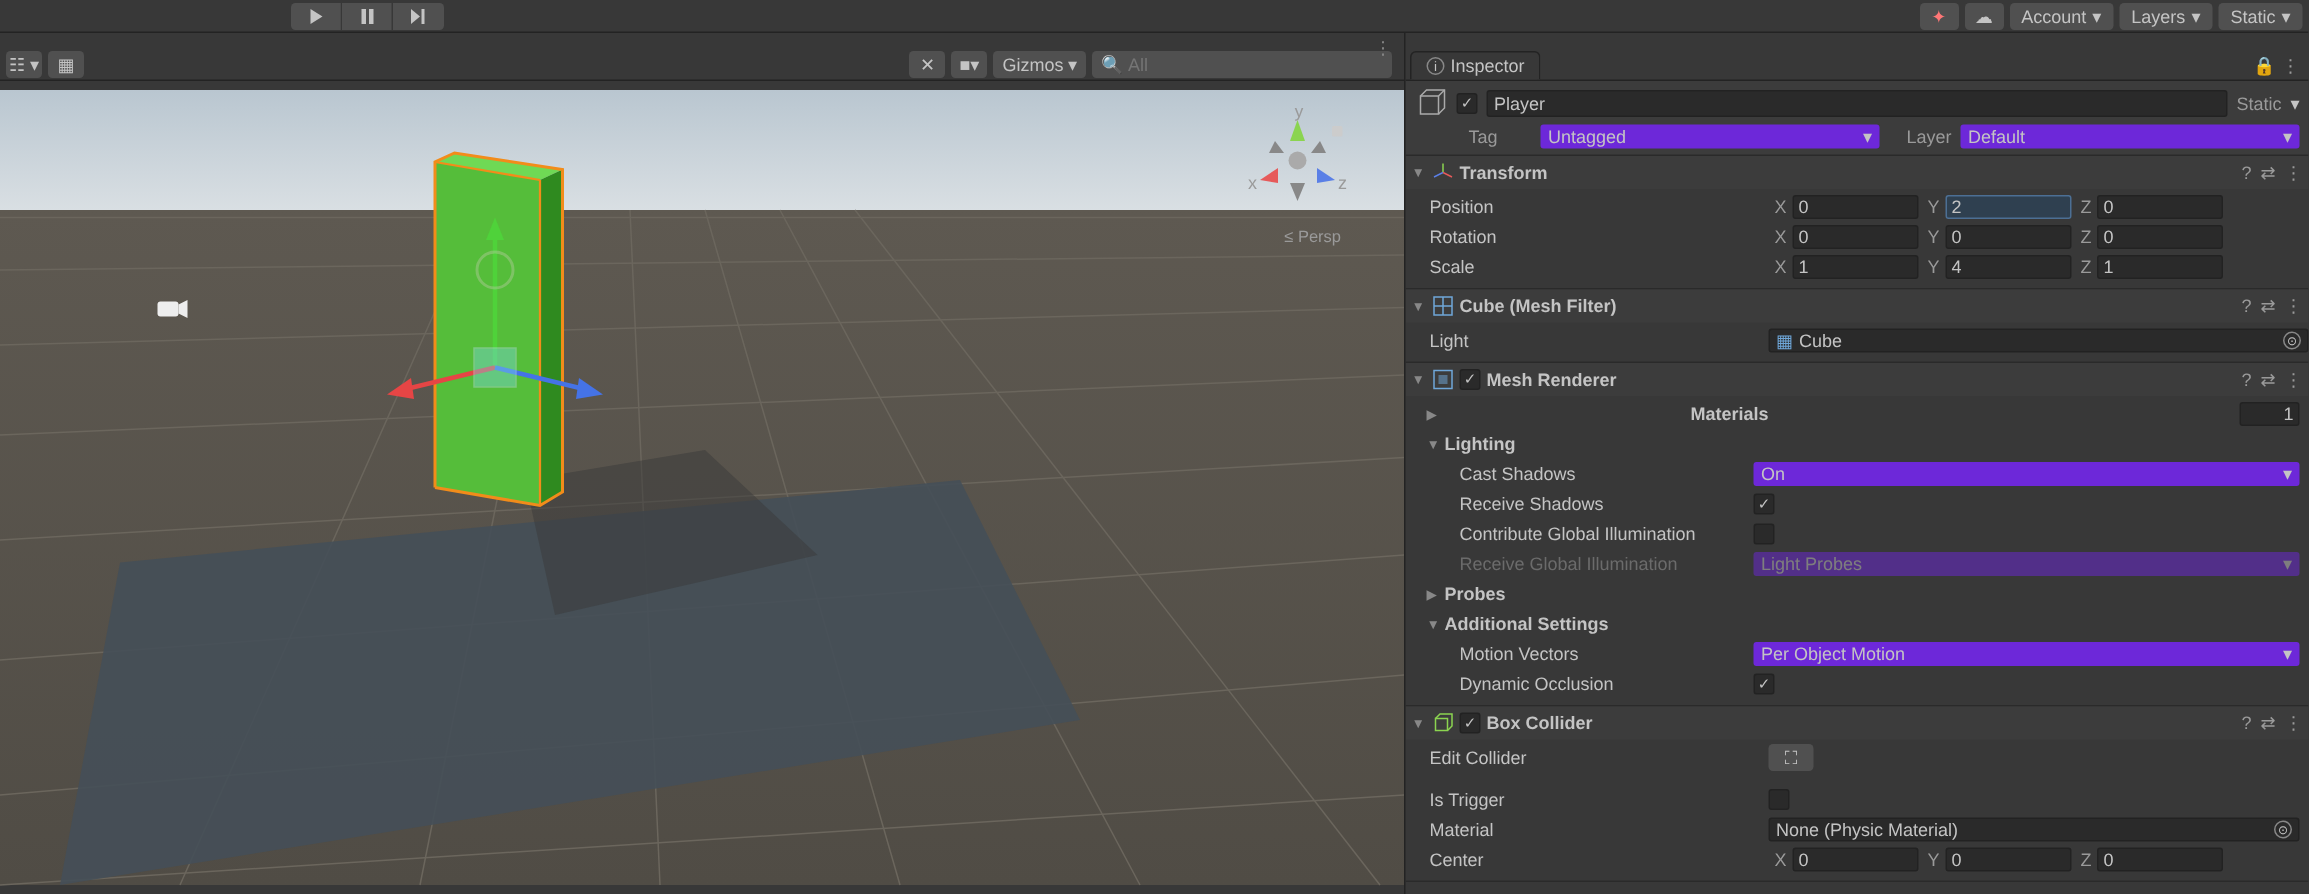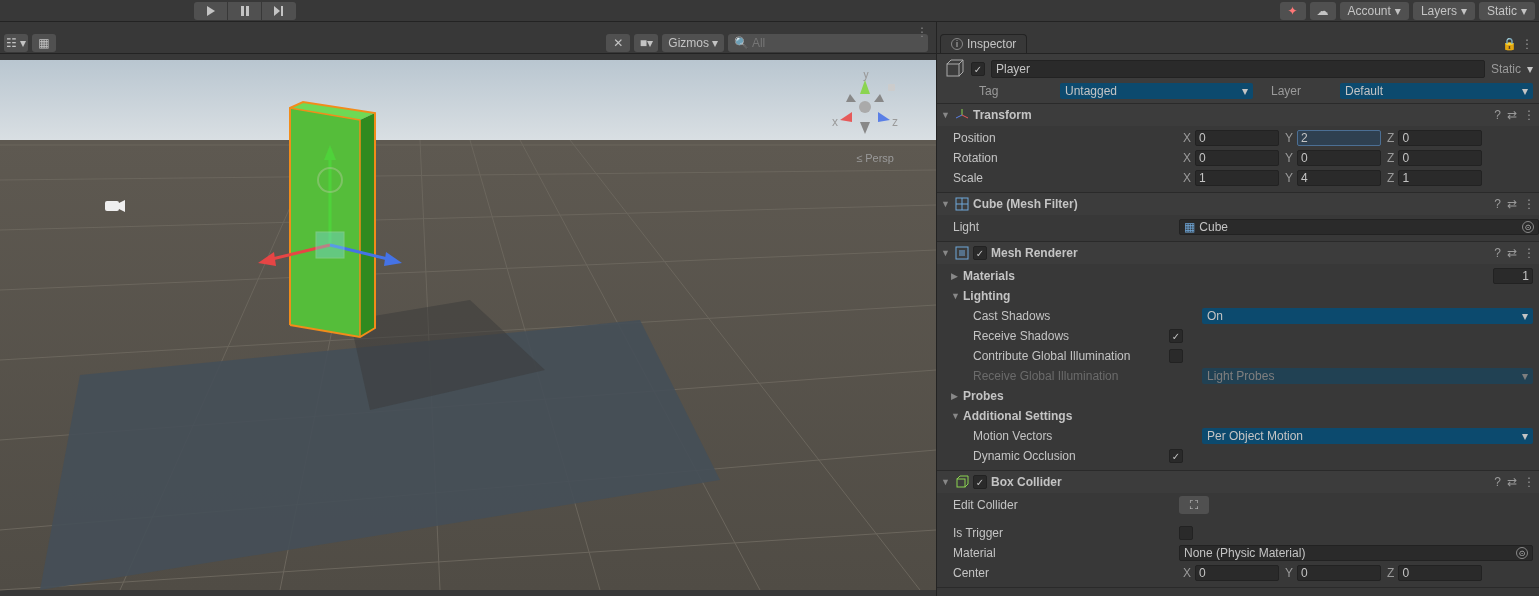--- a/index.html
+++ b/index.html
@@ -34,21 +34,21 @@
 .tab-bar { height:22px; margin-top:10px; display:flex; align-items:flex-end; padding-left:3px; border-bottom:1px solid #232323; }
 .tab { background:#383838; border:1px solid #232323; border-bottom:none; padding:2px 10px; border-radius:4px 4px 0 0; display:flex; align-items:center; gap:4px; }
 .tab-bar .tbar-right { margin-left:auto; display:flex; gap:4px; padding-right:6px; padding-bottom:2px; }
 
 
 .obj-header { padding:4px 6px; background:#3c3c3c; border-bottom:1px solid #2a2a2a; }
 .obj-row1 { display:flex; align-items:center; gap:6px; }
 .obj-row1 input[type=text] { flex:1; background:#2a2a2a; border:1px solid #222; border-radius:2px; padding:1px 4px; color:#c4c4c4; }
 .obj-row2 { display:flex; align-items:center; gap:6px; margin-top:3px; padding-left:36px; }
 .obj-row2 .label { width:42px; color:#9a9a9a; }
-.dd { flex:1; background:#0c4a6e; border-radius:2px; padding:1px 5px; display:flex; align-items:center; cursor:pointer;margin-left:33px; }
+.dd { flex:1; background:#6d28d9; border-radius:2px; padding:1px 5px; display:flex; align-items:center; cursor:pointer; }
 .dd .caret { margin-left:auto; }
 
 
 .comp { border-bottom:1px solid #2a2a2a; }
 .comp-header { display:flex; align-items:center; gap:4px; padding:2px 4px; background:#3c3c3c; height:22px; }
 .fold { width:10px; color:#888; cursor:pointer; font-size:9px; }
 .comp-title { font-weight:600; }
 .comp-right { margin-left:auto; display:flex; gap:6px; align-items:center; }
 .comp-body { padding:2px 0 4px 14px; }
 .prop-row { display:flex; align-items:center; height:20px; }
@@ -64,21 +64,21 @@
 .vec3 input { width:84px; }
 .vec3 input.highlight { background:#2f4050; border:1px solid #4c6f94; }
 
 .obj-field { flex:1; background:#2a2a2a; border:1px solid #222; border-radius:2px; padding:0 4px; display:flex; align-items:center; height:16px; }
 .tiny-circle { margin-left:auto; width:12px; height:12px; border:1px solid #888; border-radius:50%; display:flex; align-items:center; justify-content:center; font-size:8px; }
 
 .checkbox { width:14px; height:14px; background:#2a2a2a; border:1px solid #222; border-radius:2px; display:flex; align-items:center; justify-content:center; cursor:pointer; font-size:10px; }
 
 .righticon { color:#9a9a9a; cursor:pointer; }
 
-.section-label { font-weight:600; color:#c4c4c4; }
+.section-label { font-weight:600; color:#c4c4c4;text-align:right; }
 
 .persp-label::before { content:"≤ "; }
 </style>
 </head>
 <body>
 
 <div class="toolbar-top">
   <div class="play-controls">
     <div class="btn">
         <svg width="10" height="10">

